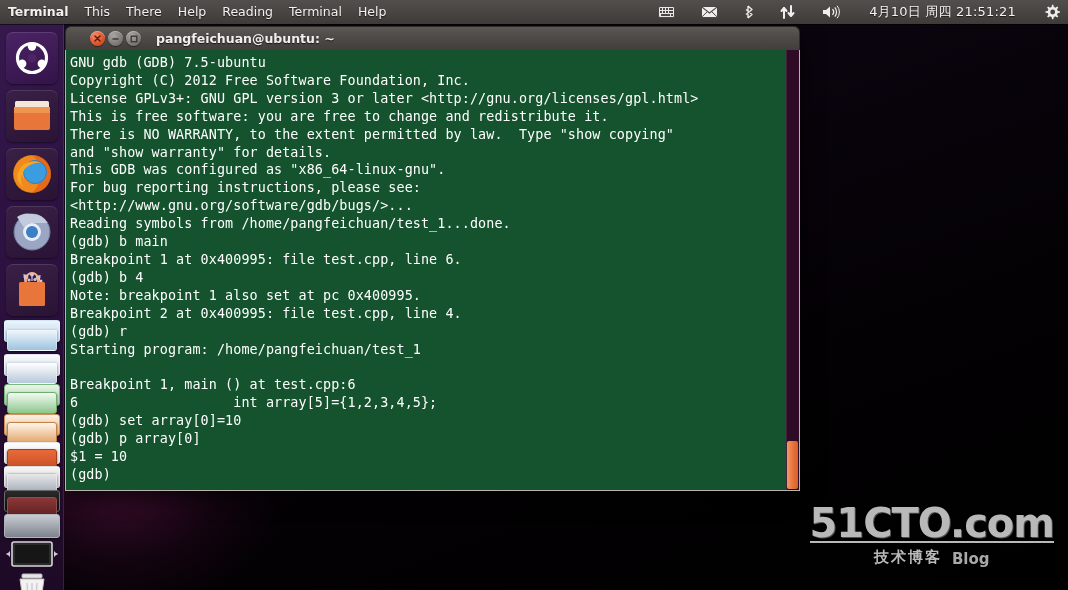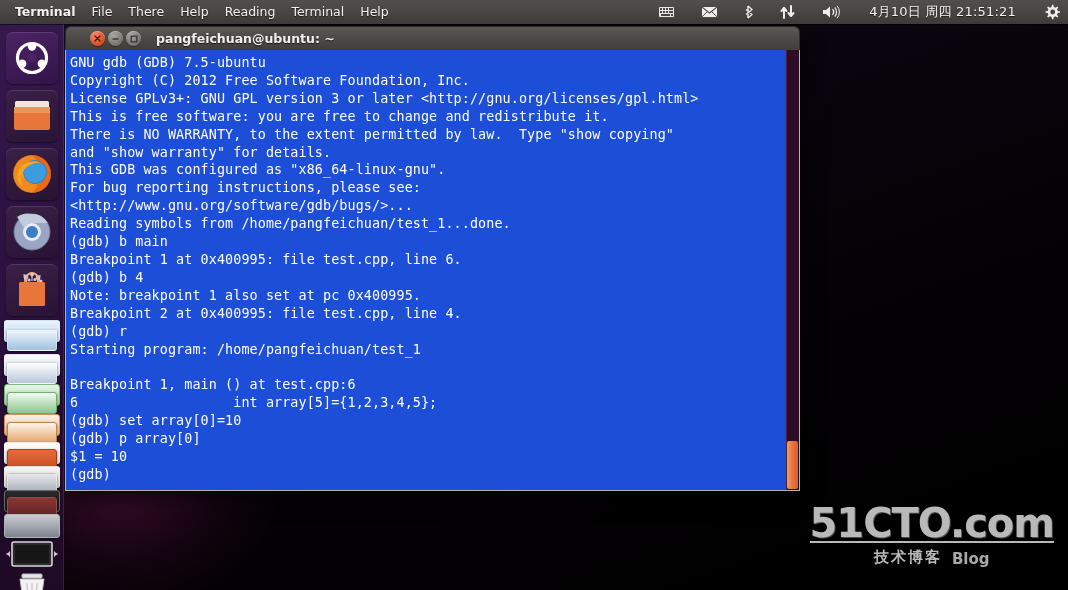--- a/index.html
+++ b/index.html
@@ -21,21 +21,21 @@
   }
 
   
   #top-panel {
     position:absolute; left:0; top:0; width:1068px; height:24px;
     background:linear-gradient(180deg,#514e4b 0%,#4a4744 40%,#3d3a37 100%);
     display:flex; align-items:center;
     z-index:40;
     box-shadow:0 1px 0 rgba(0,0,0,0.55);
   }
-  #menu-area { display:flex; align-items:center; height:24px; padding-left:7px; }
+  #menu-area { display:flex; align-items:center; height:24px; padding-left:0; }
   .menu-item {
     font-size:12.5px; color:#f2f1f0; padding:0 8px; line-height:24px;
     text-shadow:0 1px 1px rgba(0,0,0,0.6); white-space:nowrap; cursor:default;
   }
   .menu-item.app-name { font-weight:bold; }
   #tray { margin-left:auto; display:flex; align-items:center; height:28px; padding-right:8px; gap:26px; }
   .tray-ico { display:flex; align-items:center; justify-content:center; height:24px; }
   .tray-ico svg { display:block; }
   #clock {
     font-size:13px; color:#f4f3f2; text-shadow:0 1px 1px rgba(0,0,0,0.6);
@@ -89,21 +89,21 @@
   .wb.min   { background:radial-gradient(circle at 35% 30%, #a9a6a2, #77736f 70%); }
   .wb.max   { background:radial-gradient(circle at 35% 30%, #a9a6a2, #77736f 70%); }
   .wb svg { display:block; }
   #win-title {
     font-size:12.5px; color:#f0efee; font-weight:bold; margin-left:12px;
     text-shadow:0 1px 1px rgba(0,0,0,0.65);
   }
   #term-body {
     position:relative;
     height:441px;
-    background:#1d4ed8;
+    background:#14532d;
     border:1px solid #b9b3ad;
     border-top:none;
     padding:4px 0 10px 4px;
     overflow:hidden;
   }
   #term-text {
     font-family:"DejaVu Sans Mono", monospace;
     font-size:13.4px; line-height:17.9px;
     color:#ffffff; white-space:pre;
     letter-spacing:0.1px;
@@ -136,21 +136,21 @@
              text-shadow:1px 1px 1px rgba(0,0,0,0.8); }
 </style>
 </head>
 <body>
 
 <div id="desktop"></div>
 
 <div id="top-panel">
   <div id="menu-area">
     <div class="menu-item app-name">Terminal</div>
-    <div class="menu-item">File</div>
+    <div class="menu-item">This</div>
     <div class="menu-item">There</div>
     <div class="menu-item">Help</div>
     <div class="menu-item">Reading</div>
     <div class="menu-item">Terminal</div>
     <div class="menu-item">Help</div>
   </div>
 
   <div id="tray">
     <span class="tray-ico">
       <svg width="17" height="12" viewBox="0 0 17 12">

